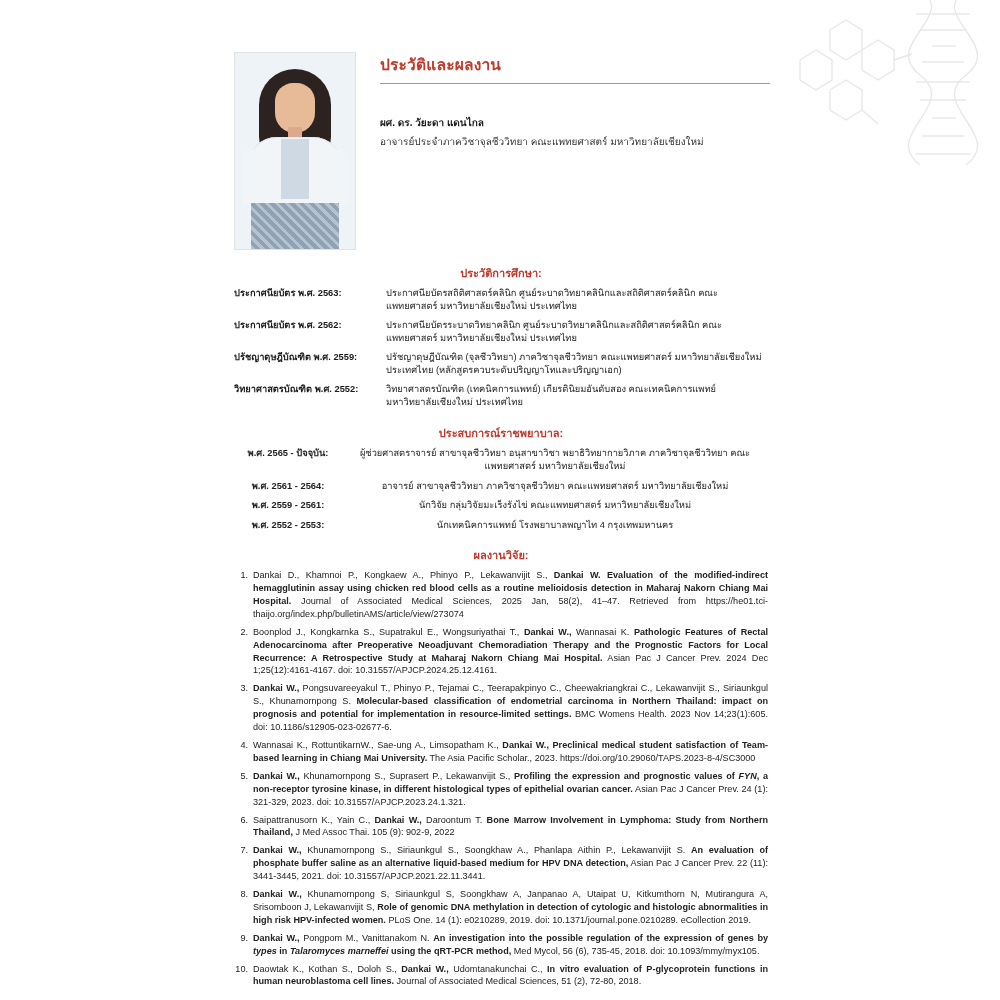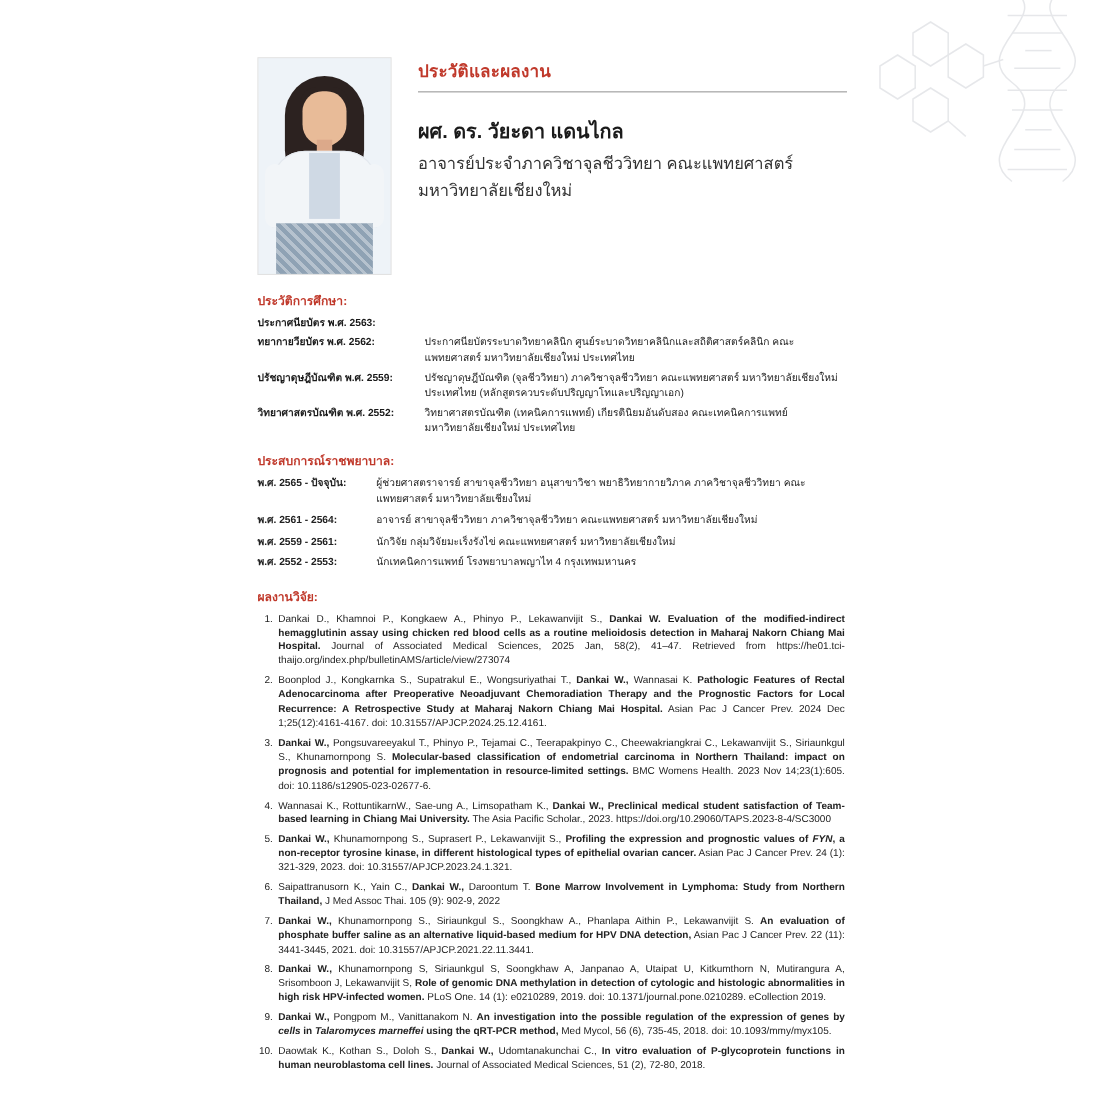--- a/index.html
+++ b/index.html
@@ -81,53 +81,54 @@
     color: #c0392b;
     font-size: 15.5px;
     font-weight: bold;
     letter-spacing: .2px;
     margin: 0 0 4px 0;
     padding-bottom: 6px;
     border-bottom: 1px solid #9a9a9a;
     width: 390px;
   }
   .person-name {
-    font-size: 18px;
-    font-weight: bold;
-    margin-top: 20px;
+    font-size: 10px;
+    font-weight: bold;
+    margin-top: 31px;
     color: #1a1a1a;
   }
   .person-role {
-    font-size: 15px;
+    font-size: 10px;
     margin-top: 4px;
     color: #333;
   }
   
   .section-head {
     color: #c0392b;
     font-size: 11px;
     font-weight: bold;
     margin: 14px 0 5px 0;
+    text-align: center;
   }
   .edu-list { margin-top: 2px; }
   .edu-row {
     display: flex;
     font-size: 9.3px;
     line-height: 1.45;
     margin-bottom: 5px;
   }
   .edu-term {
     width: 152px;
     flex: 0 0 152px;
     font-weight: bold;
     color: #1a1a1a;
   }
   .edu-desc { flex: 1; color: #222; }
 
-  .exp-block { margin-top: 4px; }
+  .exp-block { margin-top: 4px; text-align: center; }
   .exp-row {
     display: flex;
     font-size: 9.3px;
     line-height: 1.45;
     margin-bottom: 6px;
   }
   .exp-term {
     width: 108px;
     flex: 0 0 108px;
     font-weight: bold;
@@ -217,23 +218,24 @@
         <div class="person-name">ผศ. ดร. วัยะดา แดนไกล</div>
         <div class="person-role">อาจารย์ประจำภาควิชาจุลชีววิทยา คณะแพทยศาสตร์ มหาวิทยาลัยเชียงใหม่</div>
       </div>
     </div>
 
     <div class="body-area">
       <div class="section-head">ประวัติการศึกษา:</div>
       <div class="edu-list" id="education-list">
           <div class="edu-row">
             <div class="edu-term">ประกาศนียบัตร พ.ศ. 2563:</div>
+            <div class="edu-desc">ประกาศนียบัตรสถิติศาสตร์คลินิก ศูนย์ระบาดวิทยาคลินิกและสถิติศาสตร์คลินิก คณะแพทยศาสตร์ มหาวิทยาลัยเชียงใหม่ ประเทศไทย</div>
           </div>
           <div class="edu-row">
-            <div class="edu-term">ทยากายวียบัตร พ.ศ. 2562:</div>
+            <div class="edu-term">ประกาศนียบัตร พ.ศ. 2562:</div>
             <div class="edu-desc">ประกาศนียบัตรระบาดวิทยาคลินิก ศูนย์ระบาดวิทยาคลินิกและสถิติศาสตร์คลินิก คณะแพทยศาสตร์ มหาวิทยาลัยเชียงใหม่ ประเทศไทย</div>
           </div>
           <div class="edu-row">
             <div class="edu-term">ปรัชญาดุษฎีบัณฑิต พ.ศ. 2559:</div>
             <div class="edu-desc">ปรัชญาดุษฎีบัณฑิต (จุลชีววิทยา) ภาควิชาจุลชีววิทยา คณะแพทยศาสตร์ มหาวิทยาลัยเชียงใหม่ ประเทศไทย (หลักสูตรควบระดับปริญญาโทและปริญญาเอก)</div>
           </div>
           <div class="edu-row">
             <div class="edu-term">วิทยาศาสตรบัณฑิต พ.ศ. 2552:</div>
             <div class="edu-desc">วิทยาศาสตรบัณฑิต (เทคนิคการแพทย์) เกียรตินิยมอันดับสอง คณะเทคนิคการแพทย์ มหาวิทยาลัยเชียงใหม่ ประเทศไทย</div>
           </div>
@@ -292,21 +294,21 @@
           <div class="pub-item">
             <div class="pub-num">7.</div>
             <div class="pub-text"><b>Dankai W.,</b> Khunamornpong S., Siriaunkgul S., Soongkhaw A., Phanlapa Aithin P., Lekawanvijit S. <b>An evaluation of phosphate buffer saline as an alternative liquid-based medium for HPV DNA detection,</b> Asian Pac J Cancer Prev. 22 (11): 3441-3445, 2021. doi: 10.31557/APJCP.2021.22.11.3441.</div>
           </div>
           <div class="pub-item">
             <div class="pub-num">8.</div>
             <div class="pub-text"><b>Dankai W.,</b> Khunamornpong S, Siriaunkgul S, Soongkhaw A, Janpanao A, Utaipat U, Kitkumthorn N, Mutirangura A, Srisomboon J, Lekawanvijit S, <b>Role of genomic DNA methylation in detection of cytologic and histologic abnormalities in high risk HPV-infected women.</b> PLoS One. 14 (1): e0210289, 2019. doi: 10.1371/journal.pone.0210289. eCollection 2019.</div>
           </div>
           <div class="pub-item">
             <div class="pub-num">9.</div>
-            <div class="pub-text"><b>Dankai W.,</b> Pongpom M., Vanittanakom N. <b>An investigation into the possible regulation of the expression of genes by <i>cells</i> in <i>Talaromyces marneffei</i> using the qRT-PCR method,</b> Med Mycol, 56 (6), 735-45, 2018. doi: 10.1093/mmy/myx105.</div>
+            <div class="pub-text"><b>Dankai W.,</b> Pongpom M., Vanittanakom N. <b>An investigation into the possible regulation of the expression of genes by <i>types</i> in <i>Talaromyces marneffei</i> using the qRT-PCR method,</b> Med Mycol, 56 (6), 735-45, 2018. doi: 10.1093/mmy/myx105.</div>
           </div>
           <div class="pub-item">
             <div class="pub-num">10.</div>
             <div class="pub-text">Daowtak K., Kothan S., Doloh S., <b>Dankai W.,</b> Udomtanakunchai C., <b>In vitro evaluation of P-glycoprotein functions in human neuroblastoma cell lines.</b> Journal of Associated Medical Sciences, 51 (2), 72-80, 2018.</div>
           </div>
         </div>
     </div>
 
   </div>
 </div>

